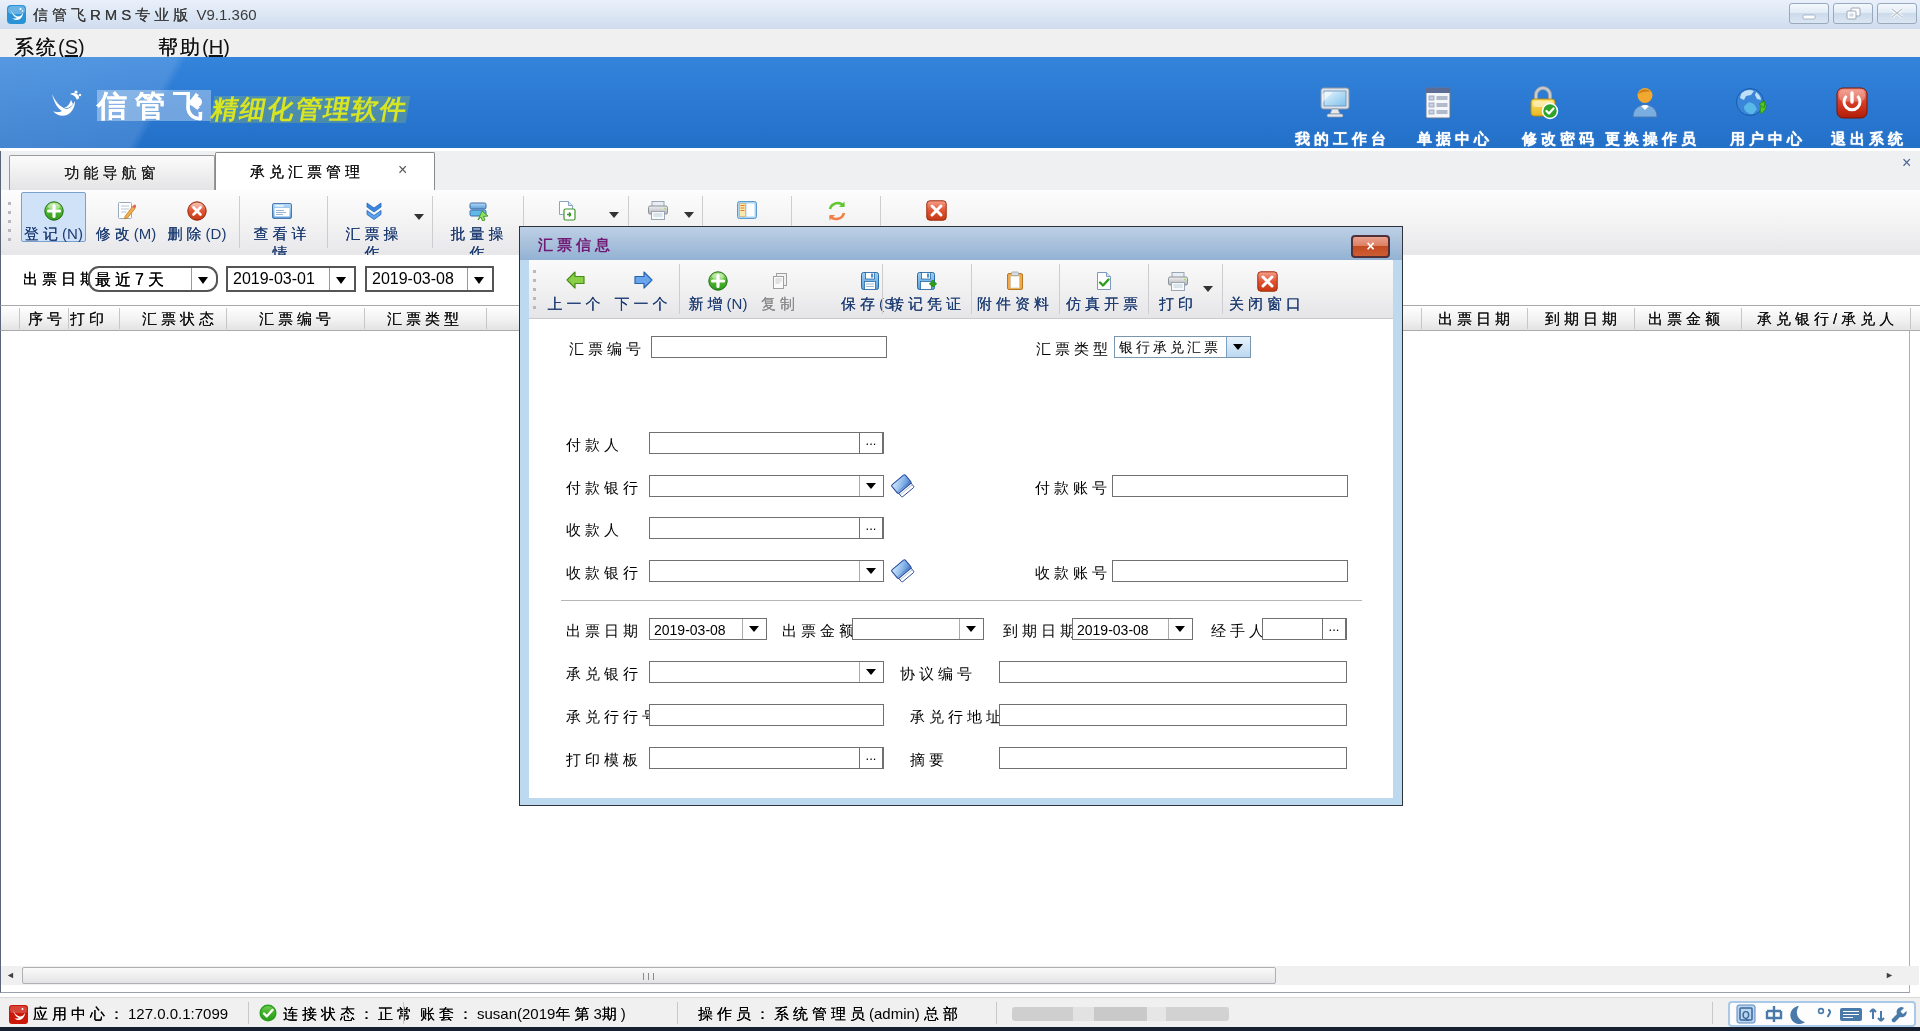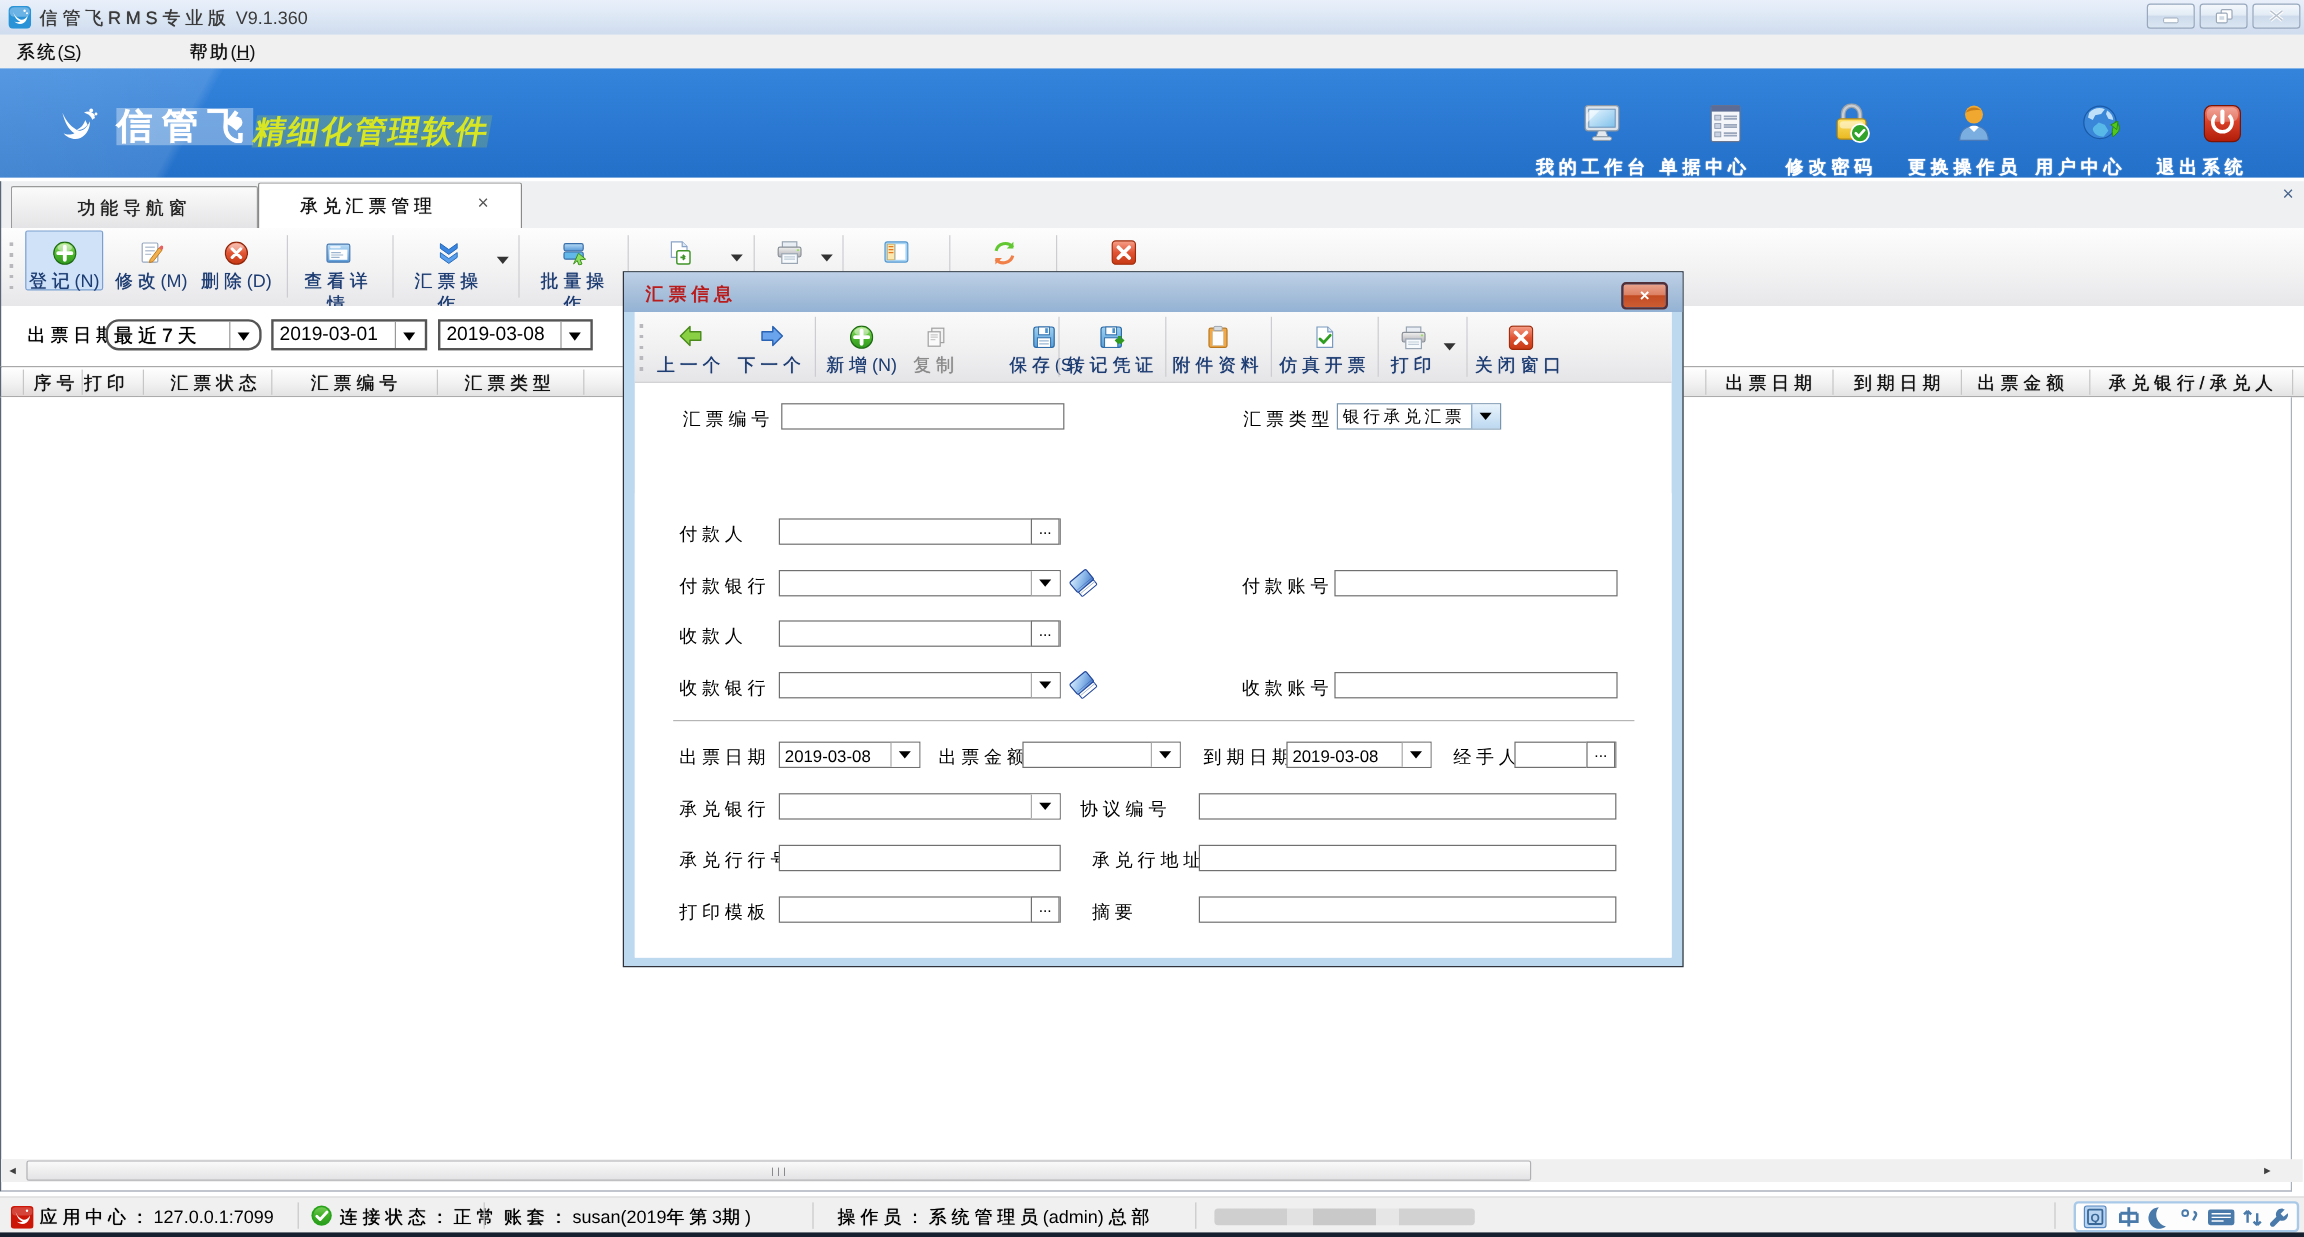--- a/index.html
+++ b/index.html
@@ -5,29 +5,29 @@
 body{font-family:"Liberation Sans",sans-serif;}
 #root{position:relative;width:1920px;height:1031px;overflow:hidden;background:#fff;}
 .abs{position:absolute;}
 .cjk{letter-spacing:4px;text-shadow:0 0 0.6px currentcolor;}
 .nav{color:#1d3c72;}
 
 #titlebar{left:0;top:0;width:1920px;height:29px;background:linear-gradient(180deg,#e9f0fa 0%,#dfe9f6 40%,#cfdcee 100%);}
 #titletext{left:33px;top:6px;font-size:15px;color:#3a3a3a;}
 .winbtn{top:3px;height:21px;width:40px;background:linear-gradient(180deg,#f4f8fc 0%,#e2ebf5 45%,#ccdaeb 50%,#dbe6f2 100%);border:1px solid #98a8bd;border-radius:3px;box-sizing:border-box;}
 
-#menubar{left:0;top:29px;width:1920px;height:28px;background:#f0f0f0;font-size:15px;color:#111;}
+#menubar{left:0;top:29px;width:1920px;height:28px;background:#f0f0f0;font-size:20px;color:#111;}
 #menubar .cjk{letter-spacing:2px;}
 .menuitem{top:5px;}
 
 #banner{left:0;top:57px;width:1920px;height:91px;background:linear-gradient(180deg,#3484dc 0%,#2a78d1 55%,#2370c9 100%);}
 #bannerlight{left:0;top:0;width:100%;height:100%;background:linear-gradient(118deg,rgba(255,255,255,0.17) 0%,rgba(255,255,255,0.13) 9%,rgba(255,255,255,0.0) 9.5%,rgba(255,255,255,0.0) 100%);}
 #logotext{left:97px;top:90px;font-size:30px;font-weight:bold;color:#fff;letter-spacing:8px;background:linear-gradient(rgba(255,255,255,0.34),rgba(255,255,255,0.34));height:31px;line-height:31px;}
 #slogan{left:212px;top:96px;font-size:26px;font-weight:bold;color:#d7e522;letter-spacing:2px;transform:skewX(-10deg);background:linear-gradient(rgba(214,229,33,0.2),rgba(214,229,33,0.2));height:27px;line-height:27px;}
-.bitem{top:73px;font-size:15px;font-weight:bold;color:#fff;text-align:left;letter-spacing:4px;white-space:nowrap;text-shadow:0 0 1px #fff;}
+.bitem{top:73px;font-size:15px;font-weight:bold;color:#fff;text-align:right;letter-spacing:4px;white-space:nowrap;text-shadow:0 0 1px #fff;}
 .bicon{top:29px;width:34px;height:34px;}
 
 #tabbar{left:0;top:151px;width:1920px;height:39px;background:#eef0f2;border-left:1px solid #5a6678;box-sizing:border-box;}
 #tab1{left:8px;top:4px;width:206px;height:35px;background:linear-gradient(180deg,#fbfbfb,#e4e4e6);border:1px solid #9a9a9a;border-bottom:none;border-radius:2px 2px 0 0;box-sizing:border-box;}
 #tab1 span{display:block;text-align:center;margin-top:8px;font-size:15px;color:#222;}
 #tab2{left:214px;top:1px;width:220px;height:38px;background:#fff;border:1px solid #8a8a8a;border-bottom:none;border-radius:2px 2px 0 0;box-sizing:border-box;}
 #tab2 span{position:absolute;left:34px;top:10px;font-size:15px;color:#111;}
 #tab2 .x{position:absolute;left:182px;top:8px;font-size:16px;color:#555;letter-spacing:0;}
 #tabx{left:1901px;top:3px;font-size:16px;color:#49648c;}
 
@@ -53,21 +53,21 @@
 #hscroll{left:1px;top:966px;width:1918px;height:19px;background:#f0f0f0;}
 .sbtn{position:absolute;top:0;width:19px;height:19px;background:#f0f0f0;font-size:9px;color:#404040;text-align:center;line-height:19px;}
 #hthumb{left:21px;top:1px;width:1254px;height:17px;background:linear-gradient(180deg,#fafafa,#e3e3e5);border:1px solid #b0b0b4;border-radius:2px;box-sizing:border-box;}
 
 #statusbar{left:0;top:997px;width:1920px;height:30px;background:#f0f0f0;border-top:1px solid #d9d9d9;box-sizing:border-box;font-size:15px;color:#000;}
 .ssep{position:absolute;top:4px;width:1px;height:22px;background:#c8c8c8;}
 #bottombar{left:0;top:1027px;width:1920px;height:4px;background:#16202e;}
 
 #dialog{left:519px;top:226px;width:884px;height:580px;border:1px solid #30343a;background:#bdd9f0;box-sizing:border-box;}
 #dtitle{left:0px;top:0px;width:882px;height:33px;background:linear-gradient(180deg,#bdd0e7 0%,#abc2dc 45%,#93b2d4 100%);}
-#dtitletext{left:18px;top:9px;font-size:15px;font-weight:bold;color:#b91c1c;letter-spacing:4px;}
+#dtitletext{left:18px;top:9px;font-size:15px;font-weight:bold;color:#701a75;letter-spacing:4px;}
 #dclose{left:831px;top:8px;width:39px;height:23px;background:linear-gradient(180deg,#e9a28c 0%,#dd8165 45%,#c34b22 50%,#cd5d34 100%);border:2px solid #52303a;border-radius:4px;box-sizing:border-box;color:#fff;font-weight:bold;font-size:14px;text-align:center;line-height:19px;}
 #dcontent{left:9px;top:33px;width:864px;height:538px;background:#fff;}
 #dtoolbar{left:0;top:0;width:864px;height:59px;background:linear-gradient(180deg,#fafafa 0%,#f0f0f1 55%,#e5e5e8 100%);border-bottom:1px solid #c9c9cc;box-sizing:border-box;}
 .dtbtn{position:absolute;top:2px;text-align:center;font-size:15px;}
 .din{position:absolute;background:#fff;border:1px solid #707070;box-sizing:border-box;height:22px;}
 .dlabel{position:absolute;font-size:15px;color:#000;white-space:nowrap;letter-spacing:4px;}
 .dotbtn{position:absolute;right:0;top:-1px;width:22px;height:20px;background:#fff;border:1px solid #707070;text-align:center;line-height:16px;font-size:13px;color:#000;}
 .dcombo .ab2{position:absolute;right:0px;top:0px;width:23px;height:20px;border-left:1px solid #aaa;background:#fff;}
 .dcombo .ab2:after{content:"";position:absolute;left:6px;top:7px;width:0;height:0;border-left:5px solid rgba(0,0,0,0);border-right:5px solid rgba(0,0,0,0);border-top:6px solid #000;}
 #dtabstrip{left:0;top:113px;width:864px;height:38px;background:#f0f0f0;border-top:1px solid #c0c0c0;box-sizing:border-box;}

